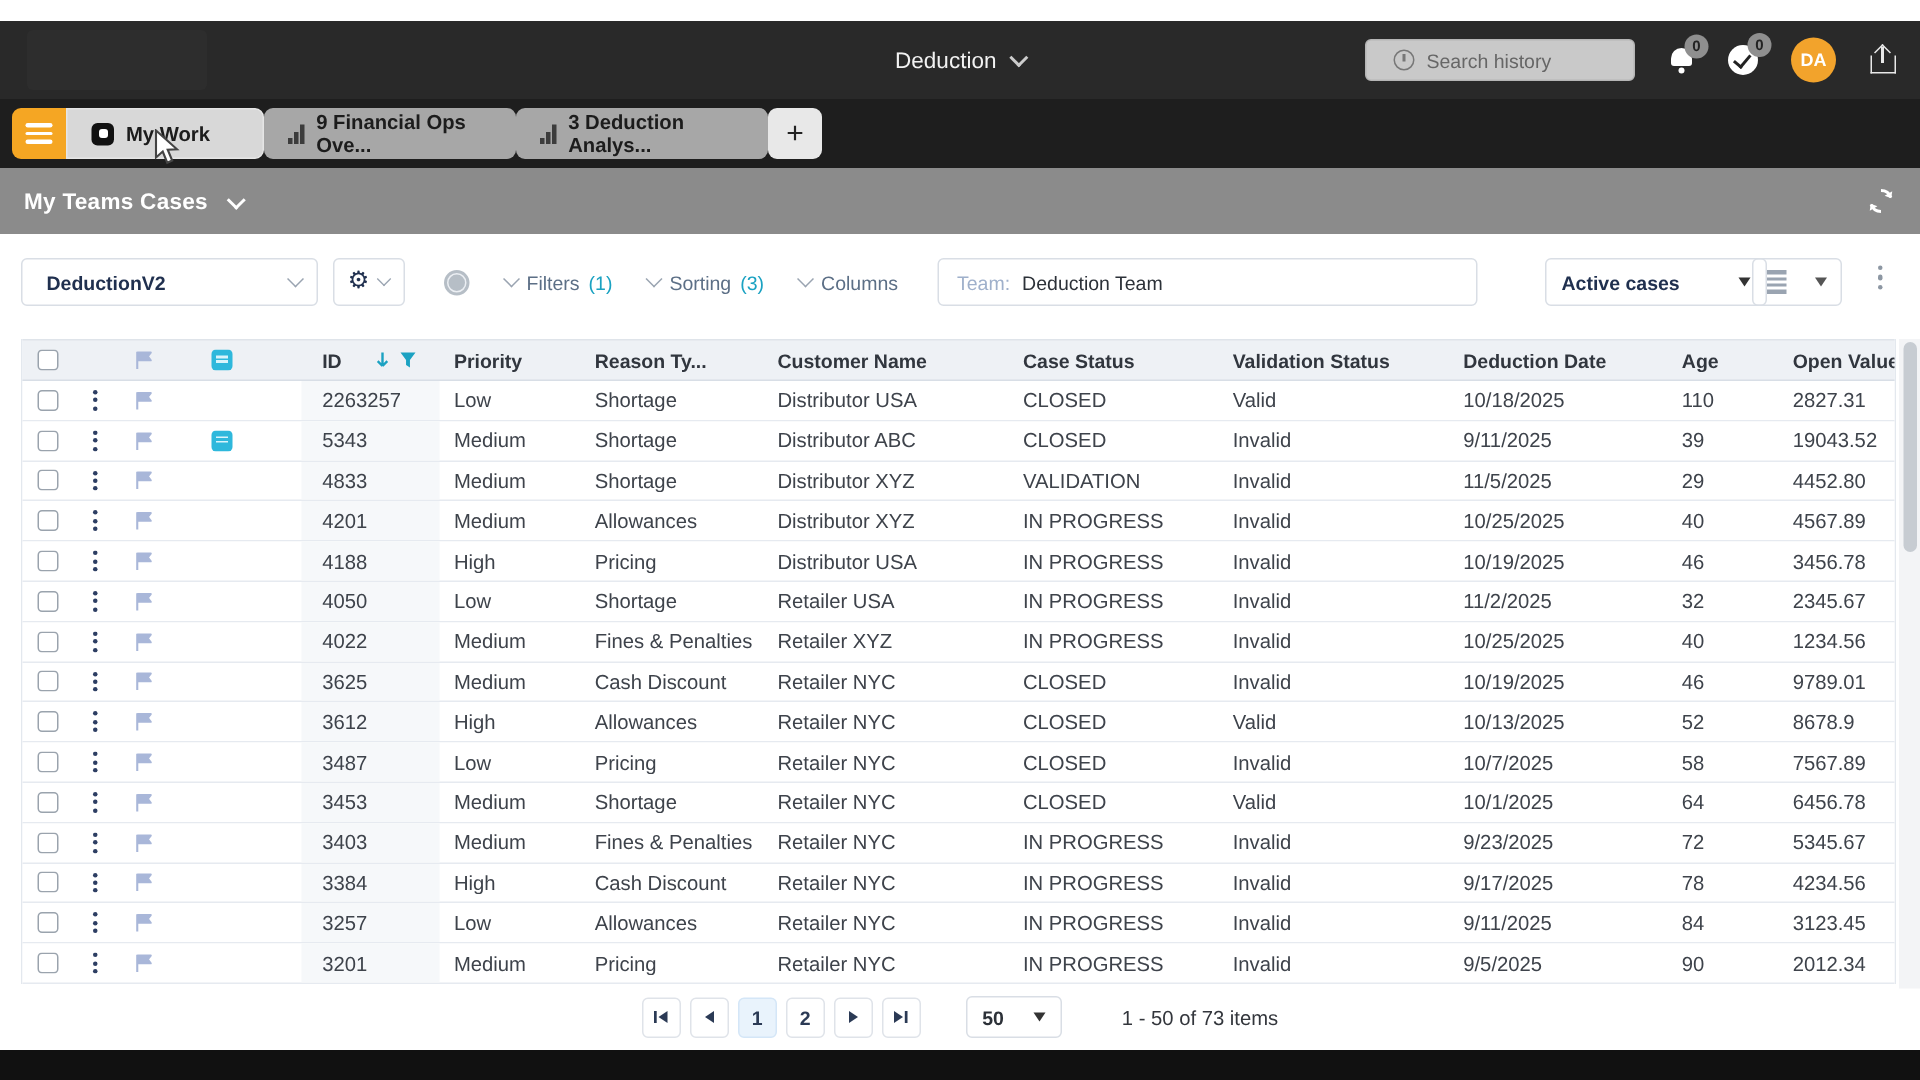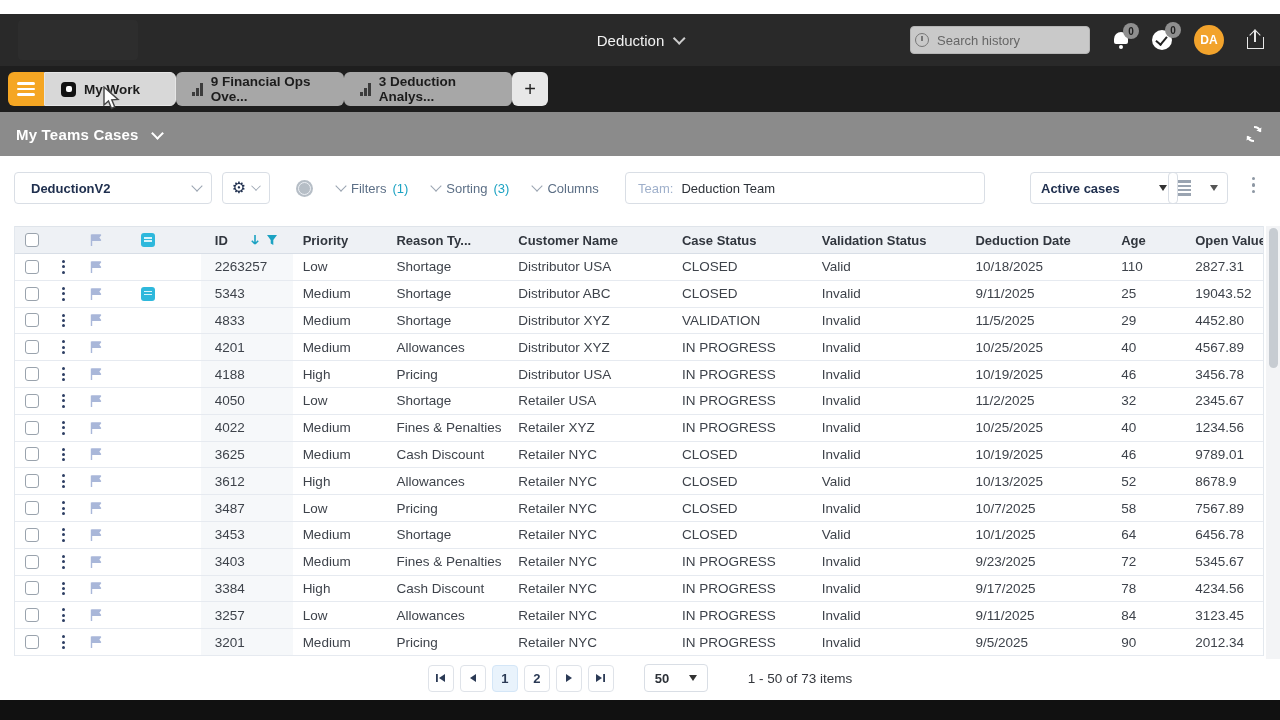--- a/index.html
+++ b/index.html
@@ -11,21 +11,21 @@
   .topbar { position:absolute; top:14px; left:0; width:1280px; height:52px;
     background:#292929; display:flex; align-items:center; }
   .logo-ghost { position:absolute; left:18px; top:6px; width:120px; height:40px;
     background:#313131; border-radius:4px; opacity:.5; }
   .app-switch { position:absolute; left:50%; transform:translateX(-50%);
     color:#f2f2f2; font-size:15px; display:flex; align-items:center; gap:10px; cursor:pointer; }
   .chev { width:9px; height:9px; border-right:2px solid currentColor; border-bottom:2px solid currentColor;
     transform:rotate(45deg); margin-top:-4px; }
   .top-right { position:absolute; right:14px; display:flex; align-items:center; gap:22px; }
   .search-hist { width:180px; height:28px; background:#c9c9c9; border:1px solid #b5b5b5;
-    border-radius:4px; display:flex; align-items:center; gap:8px; padding:0 4px;
+    border-radius:4px; display:flex; align-items:center; gap:8px; padding:0 18px;
     color:#666; font-size:13px; }
   .hist-ico { width:14px; height:14px; border:1.6px solid #777; border-radius:50%; position:relative; }
   .hist-ico:after { content:""; position:absolute; left:5px; top:2px; width:1.6px; height:5px; background:#777; }
   .badge-wrap { position:relative; }
   .badge { position:absolute; top:-8px; right:-9px; min-width:16px; height:16px; border-radius:8px;
     background:#8f8f8f; color:#222; font-size:10px; font-weight:bold; display:flex;
     align-items:center; justify-content:center; padding:0 4px; }
   .bell { width:18px; height:18px; position:relative; }
   .bell:before { content:""; position:absolute; left:2px; top:1px; width:14px; height:12px;
     background:#fff; border-radius:7px 7px 2px 2px; }
@@ -352,21 +352,21 @@
           <div class="td c-note">
             <span class="note-ico"></span>
           </div>
           <div class="td c-id">5343</div>
           <div class="td c-pri">Medium</div>
           <div class="td c-rsn">Shortage</div>
           <div class="td c-cust">Distributor ABC</div>
           <div class="td c-case">CLOSED</div>
           <div class="td c-val">Invalid</div>
           <div class="td c-date">9/11/2025</div>
-          <div class="td c-age">25</div>
+          <div class="td c-age">39</div>
           <div class="td c-open">19043.52</div>
         </div>
         <div class="tr">
           <div class="td c-sel">
             <span class="cb"></span>
           </div>
           <div class="td c-keb">
             <span class="row-kebab">
               <i></i>
               <i></i>

